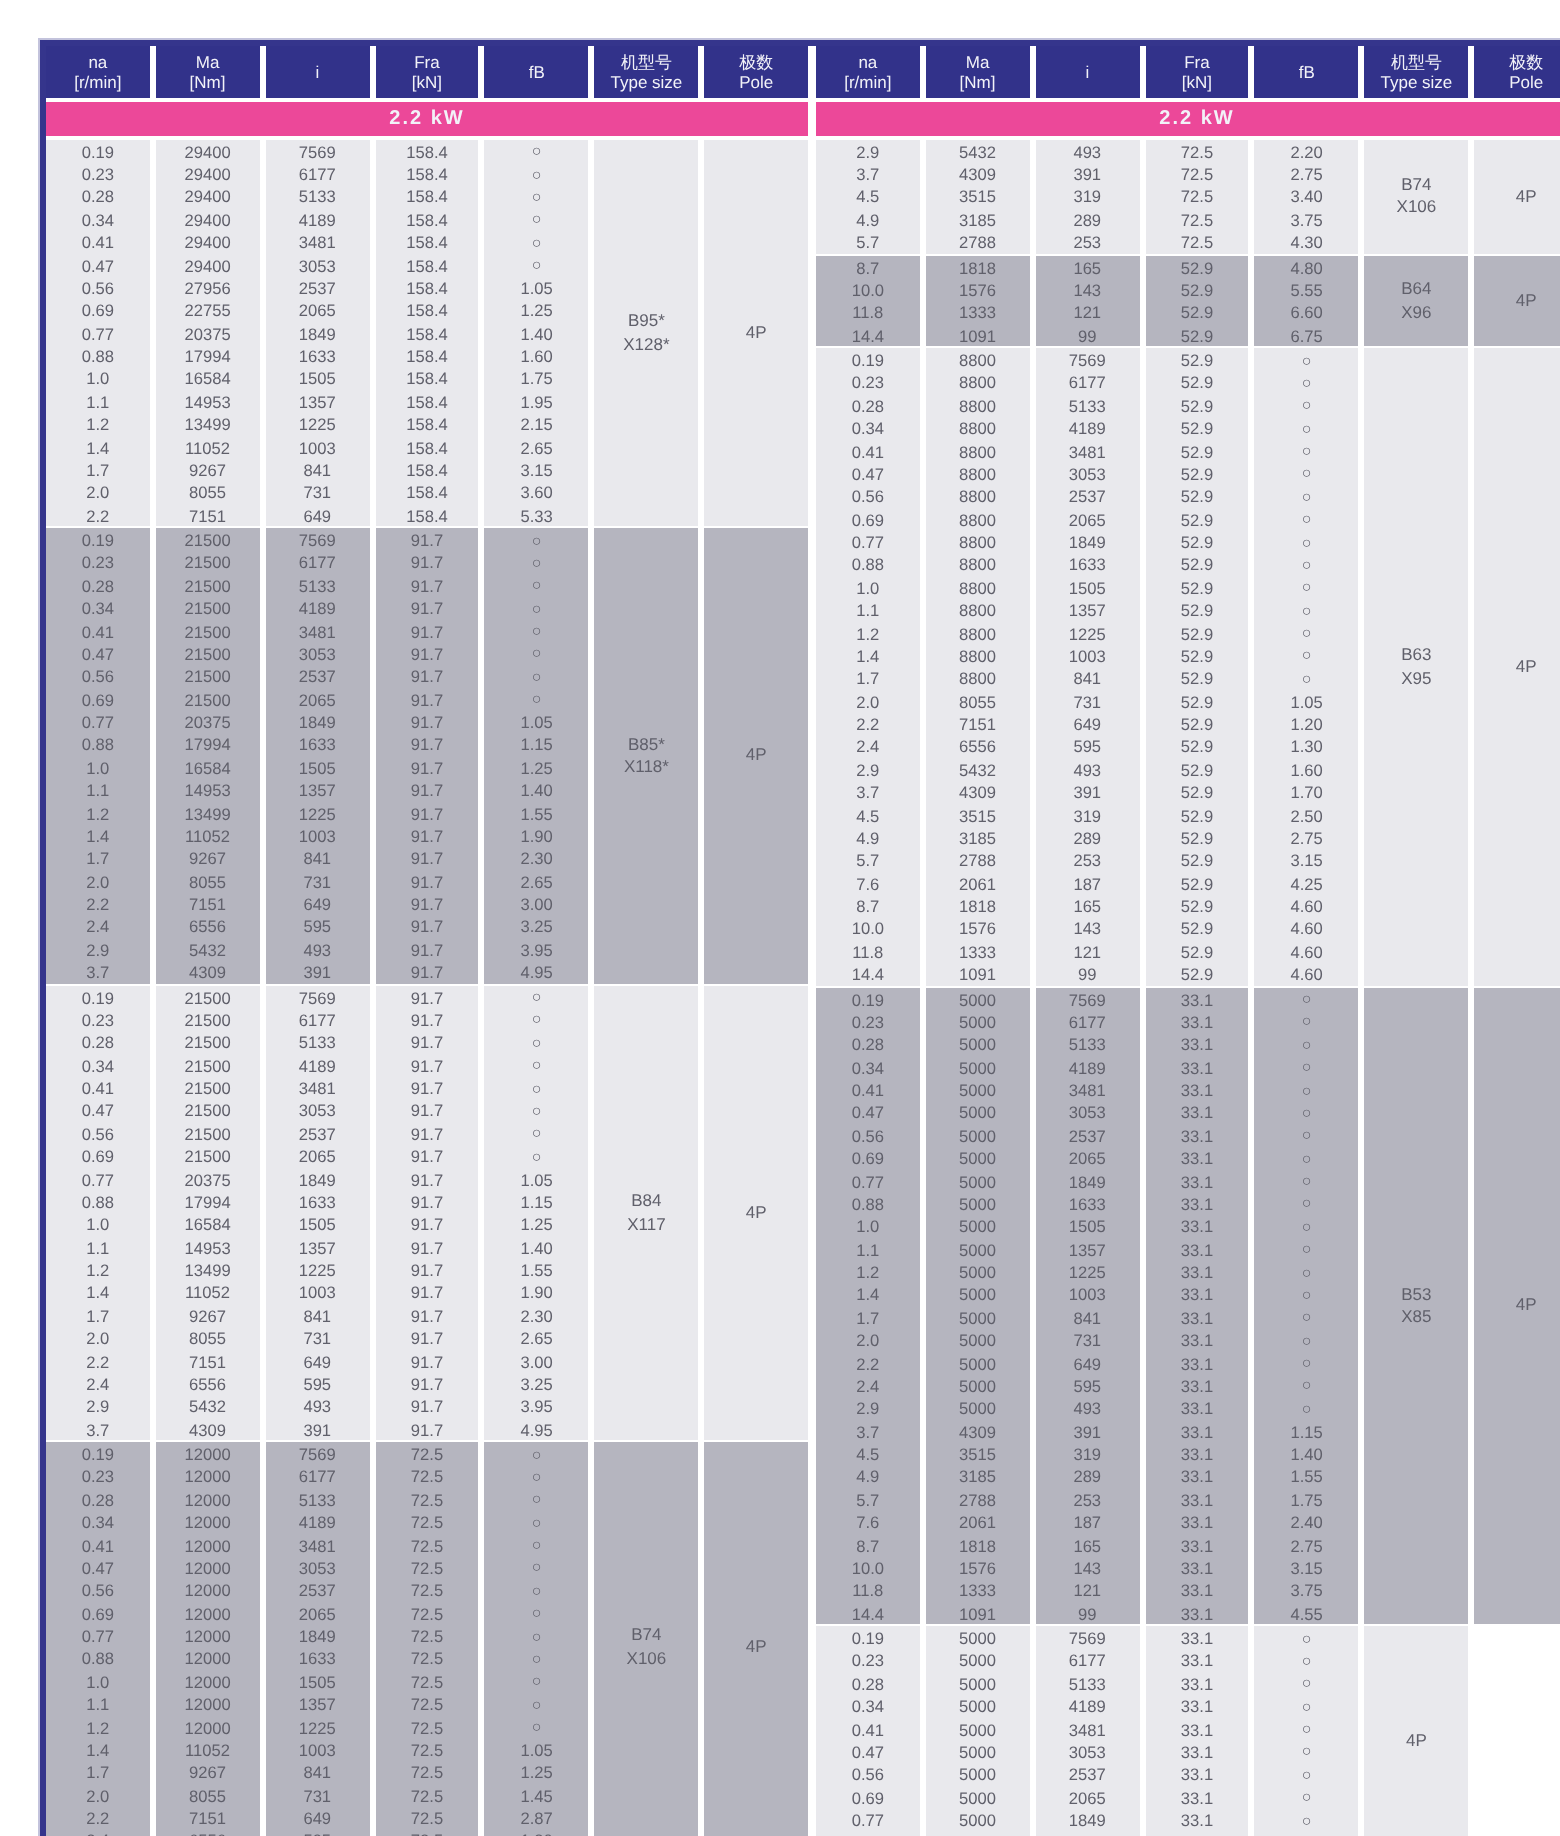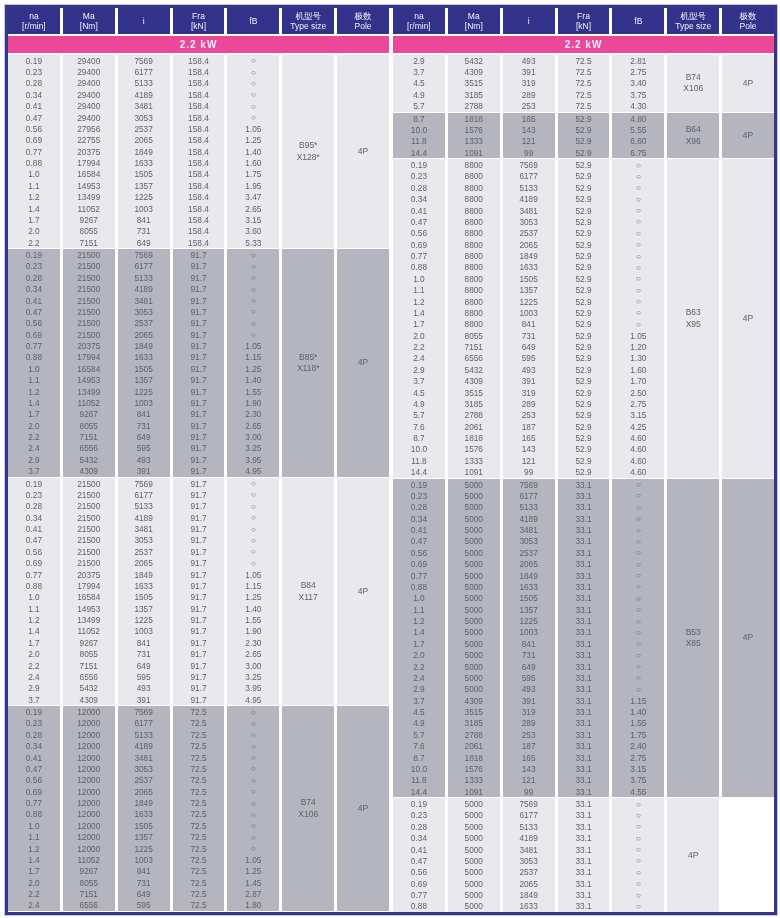--- a/index.html
+++ b/index.html
@@ -1,18 +1,18 @@
 <!DOCTYPE html>
 <html><head>
 <meta charset="utf-8">
 <style>
   * { box-sizing: border-box; margin: 0; padding: 0; }
   html, body { width: 780px; height: 918px; background: #ffffff; overflow: hidden; }
   body { font-family: "Liberation Sans", sans-serif; }
-  .page { width: 780px; height: 918px; padding: 5px; background: #ffffff; }
+  .page { width: 780px; height: 918px; padding: 20px; background: #ffffff; }
   .frame {
     width: 772px; height: 910px;
     border: 3px solid #35358c;
     outline: 1px solid #c3c3dc;
     background: #ffffff;
     display: flex; gap: 4px;
     overflow: hidden;
   }
   .spec-table { flex: 1 1 0; display: flex; flex-direction: column; min-width: 0; }
   .thead {
@@ -165,21 +165,21 @@
               <div class="cell circle">○</div>
               <div class="cell circle">○</div>
               <div class="cell circle">○</div>
               <div class="cell circle">○</div>
               <div class="cell">1.05</div>
               <div class="cell">1.25</div>
               <div class="cell">1.40</div>
               <div class="cell">1.60</div>
               <div class="cell">1.75</div>
               <div class="cell">1.95</div>
-              <div class="cell">3.47</div>
+              <div class="cell">2.15</div>
               <div class="cell">2.65</div>
               <div class="cell">3.15</div>
               <div class="cell">3.60</div>
               <div class="cell">5.33</div>
             </div>
             <div class="col merged-col">
               <div class="merged-line">B95*</div>
               <div class="merged-line">X128*</div>
             </div>
             <div class="col merged-col">
@@ -589,21 +589,21 @@
               <div class="cell">253</div>
             </div>
             <div class="col">
               <div class="cell">72.5</div>
               <div class="cell">72.5</div>
               <div class="cell">72.5</div>
               <div class="cell">72.5</div>
               <div class="cell">72.5</div>
             </div>
             <div class="col">
-              <div class="cell">2.81</div>
+              <div class="cell">2.20</div>
               <div class="cell">2.75</div>
               <div class="cell">3.40</div>
               <div class="cell">3.75</div>
               <div class="cell">4.30</div>
             </div>
             <div class="col merged-col">
               <div class="merged-line">B74</div>
               <div class="merged-line">X106</div>
             </div>
             <div class="col merged-col">

